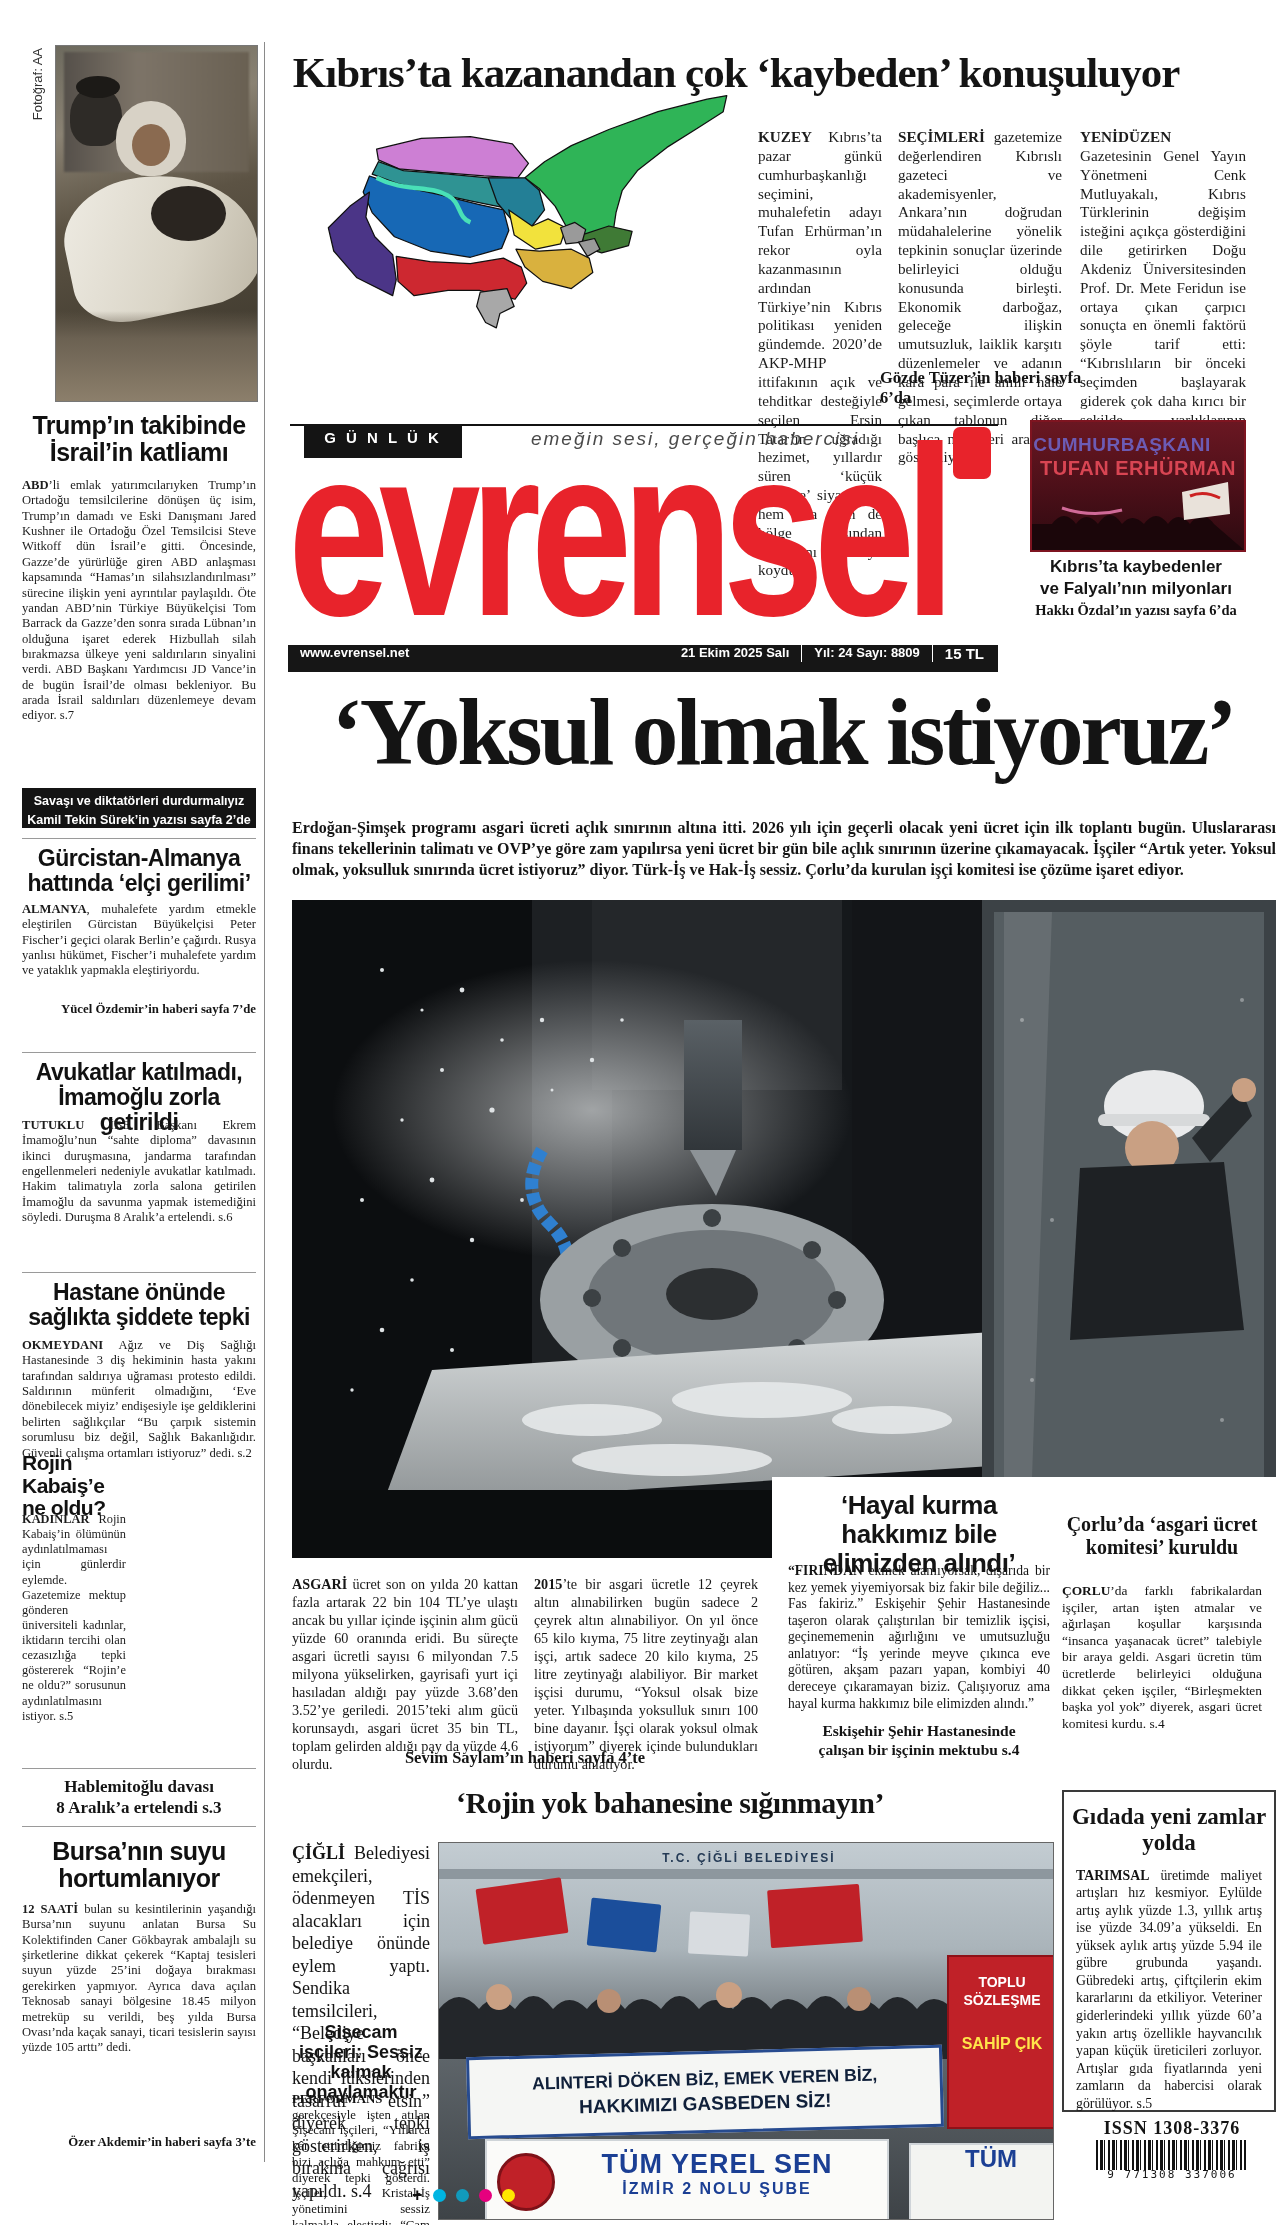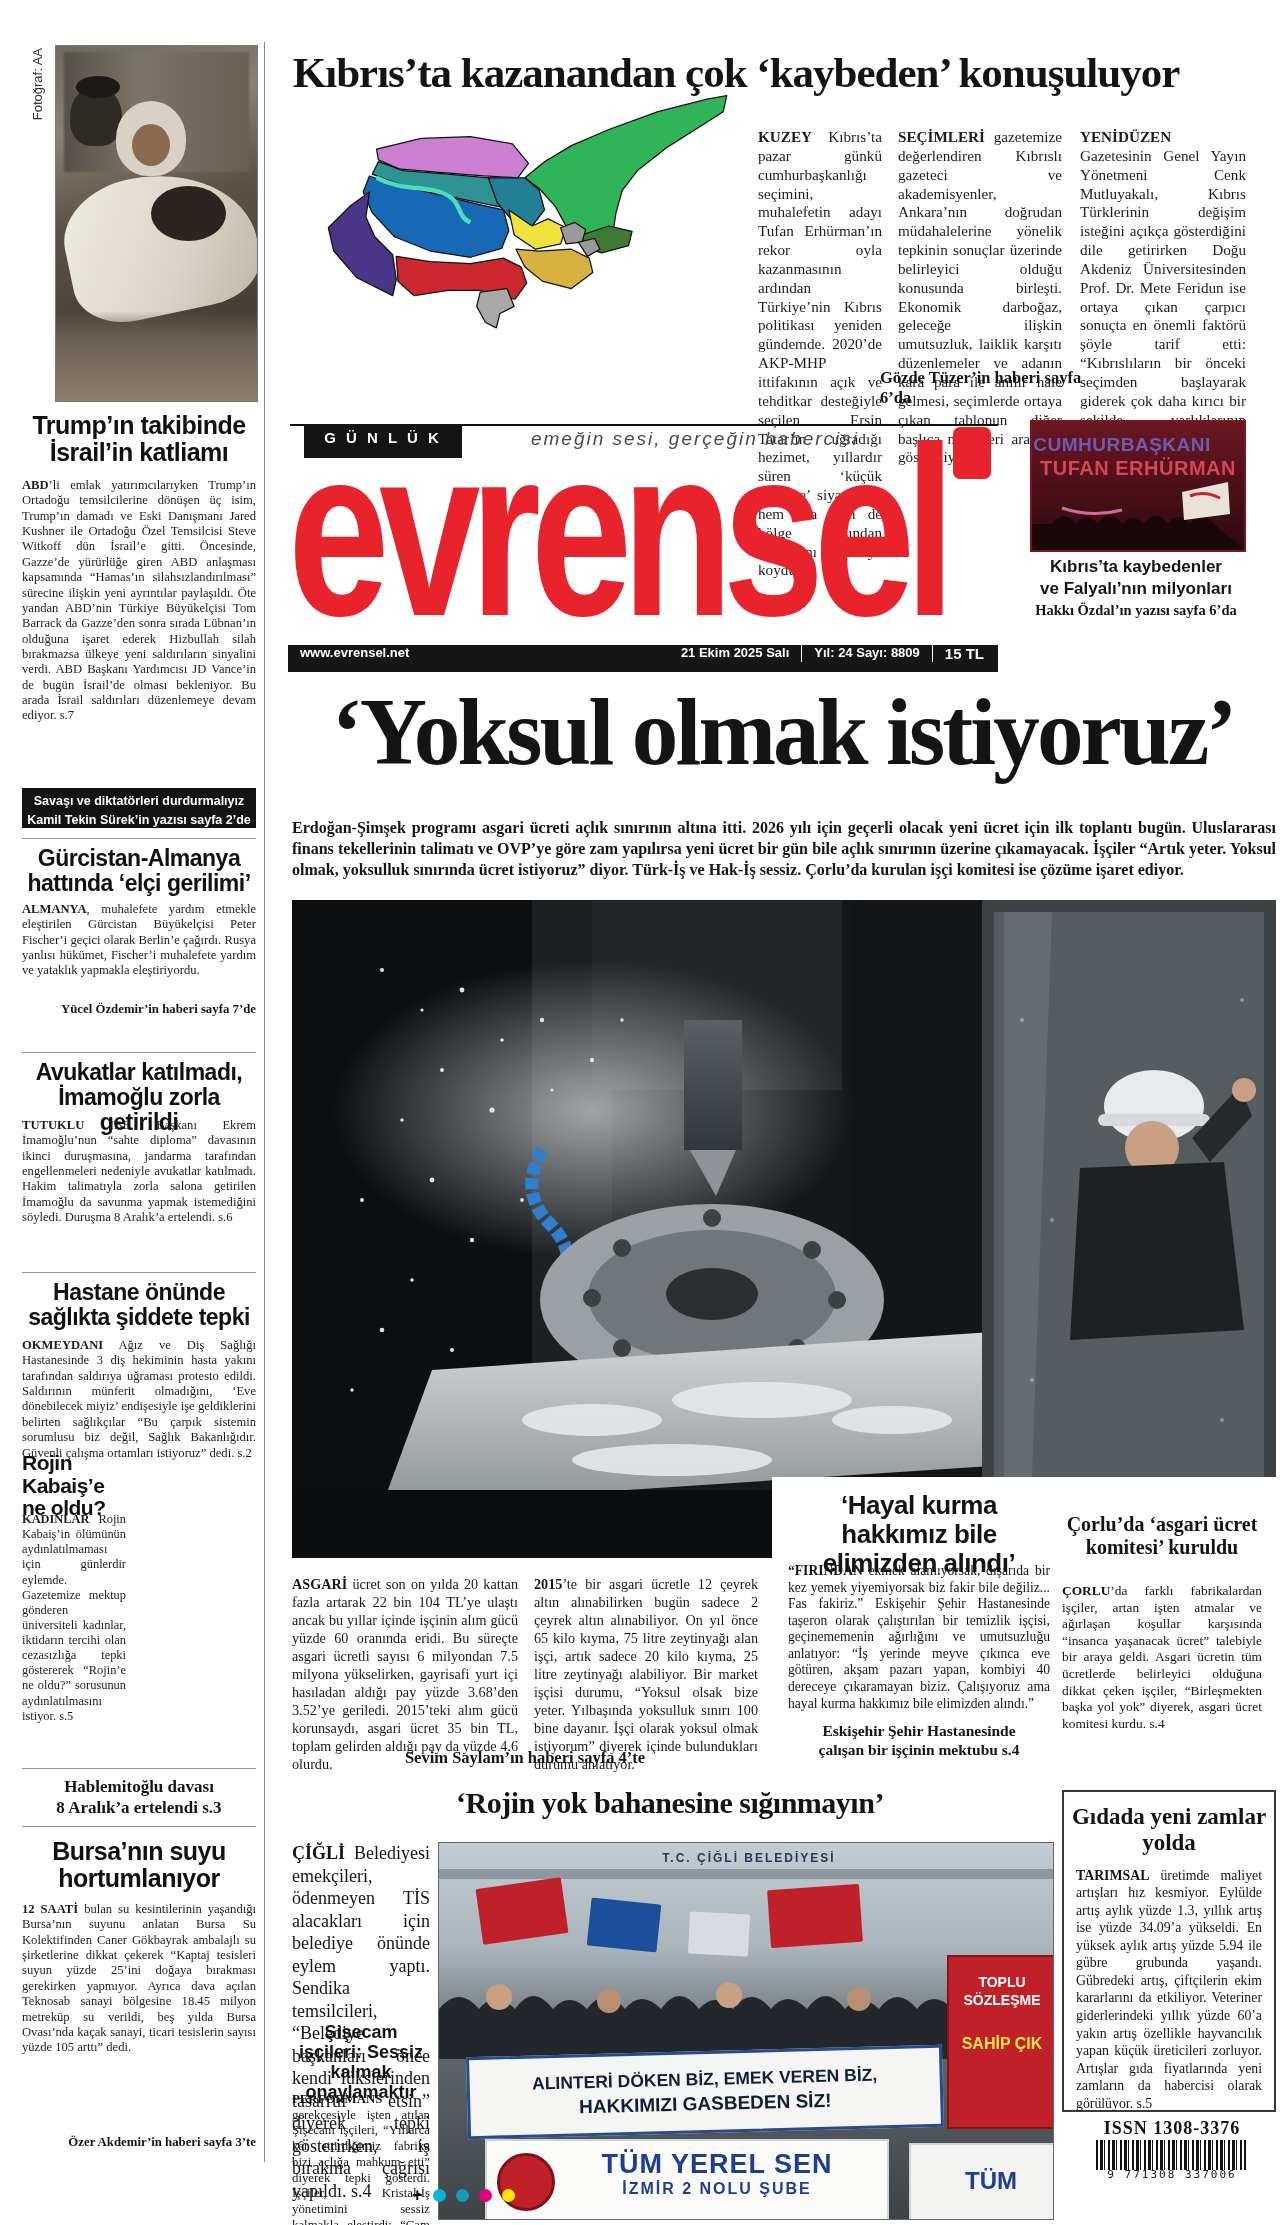--- a/index.html
+++ b/index.html
@@ -289,21 +289,21 @@
     <div class="abs" style="left:28px;top:208px;width:470px;height:76px;background:#f5f6f4;border:3px solid #274b8f;transform:rotate(-1.5deg);display:flex;flex-direction:column;justify-content:center;">
       <div class="sans ctr b" style="font-size:17.5px;color:#10203a;">ALINTERİ DÖKEN BİZ, EMEK VEREN BİZ,</div>
       <div class="sans ctr b" style="font-size:19px;color:#10203a;margin-top:3px;">HAKKIMIZI GASBEDEN SİZ!</div>
     </div>
     <div class="abs" style="left:46px;top:296px;width:400px;height:80px;background:#fbfbf9;border:2px solid #cfd4d8;">
       <div class="abs" style="left:10px;top:12px;width:52px;height:52px;border-radius:50%;background:#c02128;border:3px solid #7e1118;"></div>
       <div class="sans ctr b" style="margin-left:60px;font-size:27px;color:#1b3f94;margin-top:8px;letter-spacing:1px;">TÜM YEREL SEN</div>
       <div class="sans ctr b" style="margin-left:60px;font-size:16px;color:#1b3f94;letter-spacing:2px;">İZMİR 2 NOLU ŞUBE</div>
     </div>
     <div class="abs" style="left:470px;top:300px;width:144px;height:76px;background:#f3f4f1;border:2px solid #cfd4d8;">
-      <div class="sans ctr b" style="font-size:24px;color:#1b3f94;margin-top:22px;padding-left:16px;">TÜM</div>
+      <div class="sans ctr b" style="font-size:24px;color:#1b3f94;padding-left:16px;">TÜM</div>
     </div>
   </div>
 
   <div class="abs" style="left:1062px;top:1790px;width:214px;height:322px;border:2px solid #3a3a3a;box-sizing:border-box;background:#fff;">
     <div class="serif b ctr" style="font-size:23px;line-height:1.15;margin-top:12px;">Gıdada yeni zamlar yolda</div>
     <p class="serif just" style="margin:10px 12px 0 12px;font-size:13.8px;line-height:1.27;"><b>TARIMSAL</b><span> üretimde maliyet artışları hız kesmiyor. Eylülde artış aylık yüzde 1.3, yıllık artış ise yüzde 34.09’a yükseldi. En yüksek aylık artış yüzde 5.94 ile gübre grubunda yaşandı. Gübredeki artış, çiftçilerin ekim kararlarını da etkiliyor. Veteriner giderlerindeki yıllık yüzde 60’a yakın artış özellikle hayvancılık yapan küçük üreticileri zorluyor. Artışlar gıda fiyatlarında yeni zamların da habercisi olarak görülüyor. s.5</span></p>
   </div>
 
   <div class="abs serif b ctr" style="left:1082px;top:2118px;width:180px;font-size:18px;letter-spacing:1px;">ISSN 1308-3376</div>
   <div class="abs barcode" style="left:1096px;top:2140px;width:150px;height:30px;"></div>

